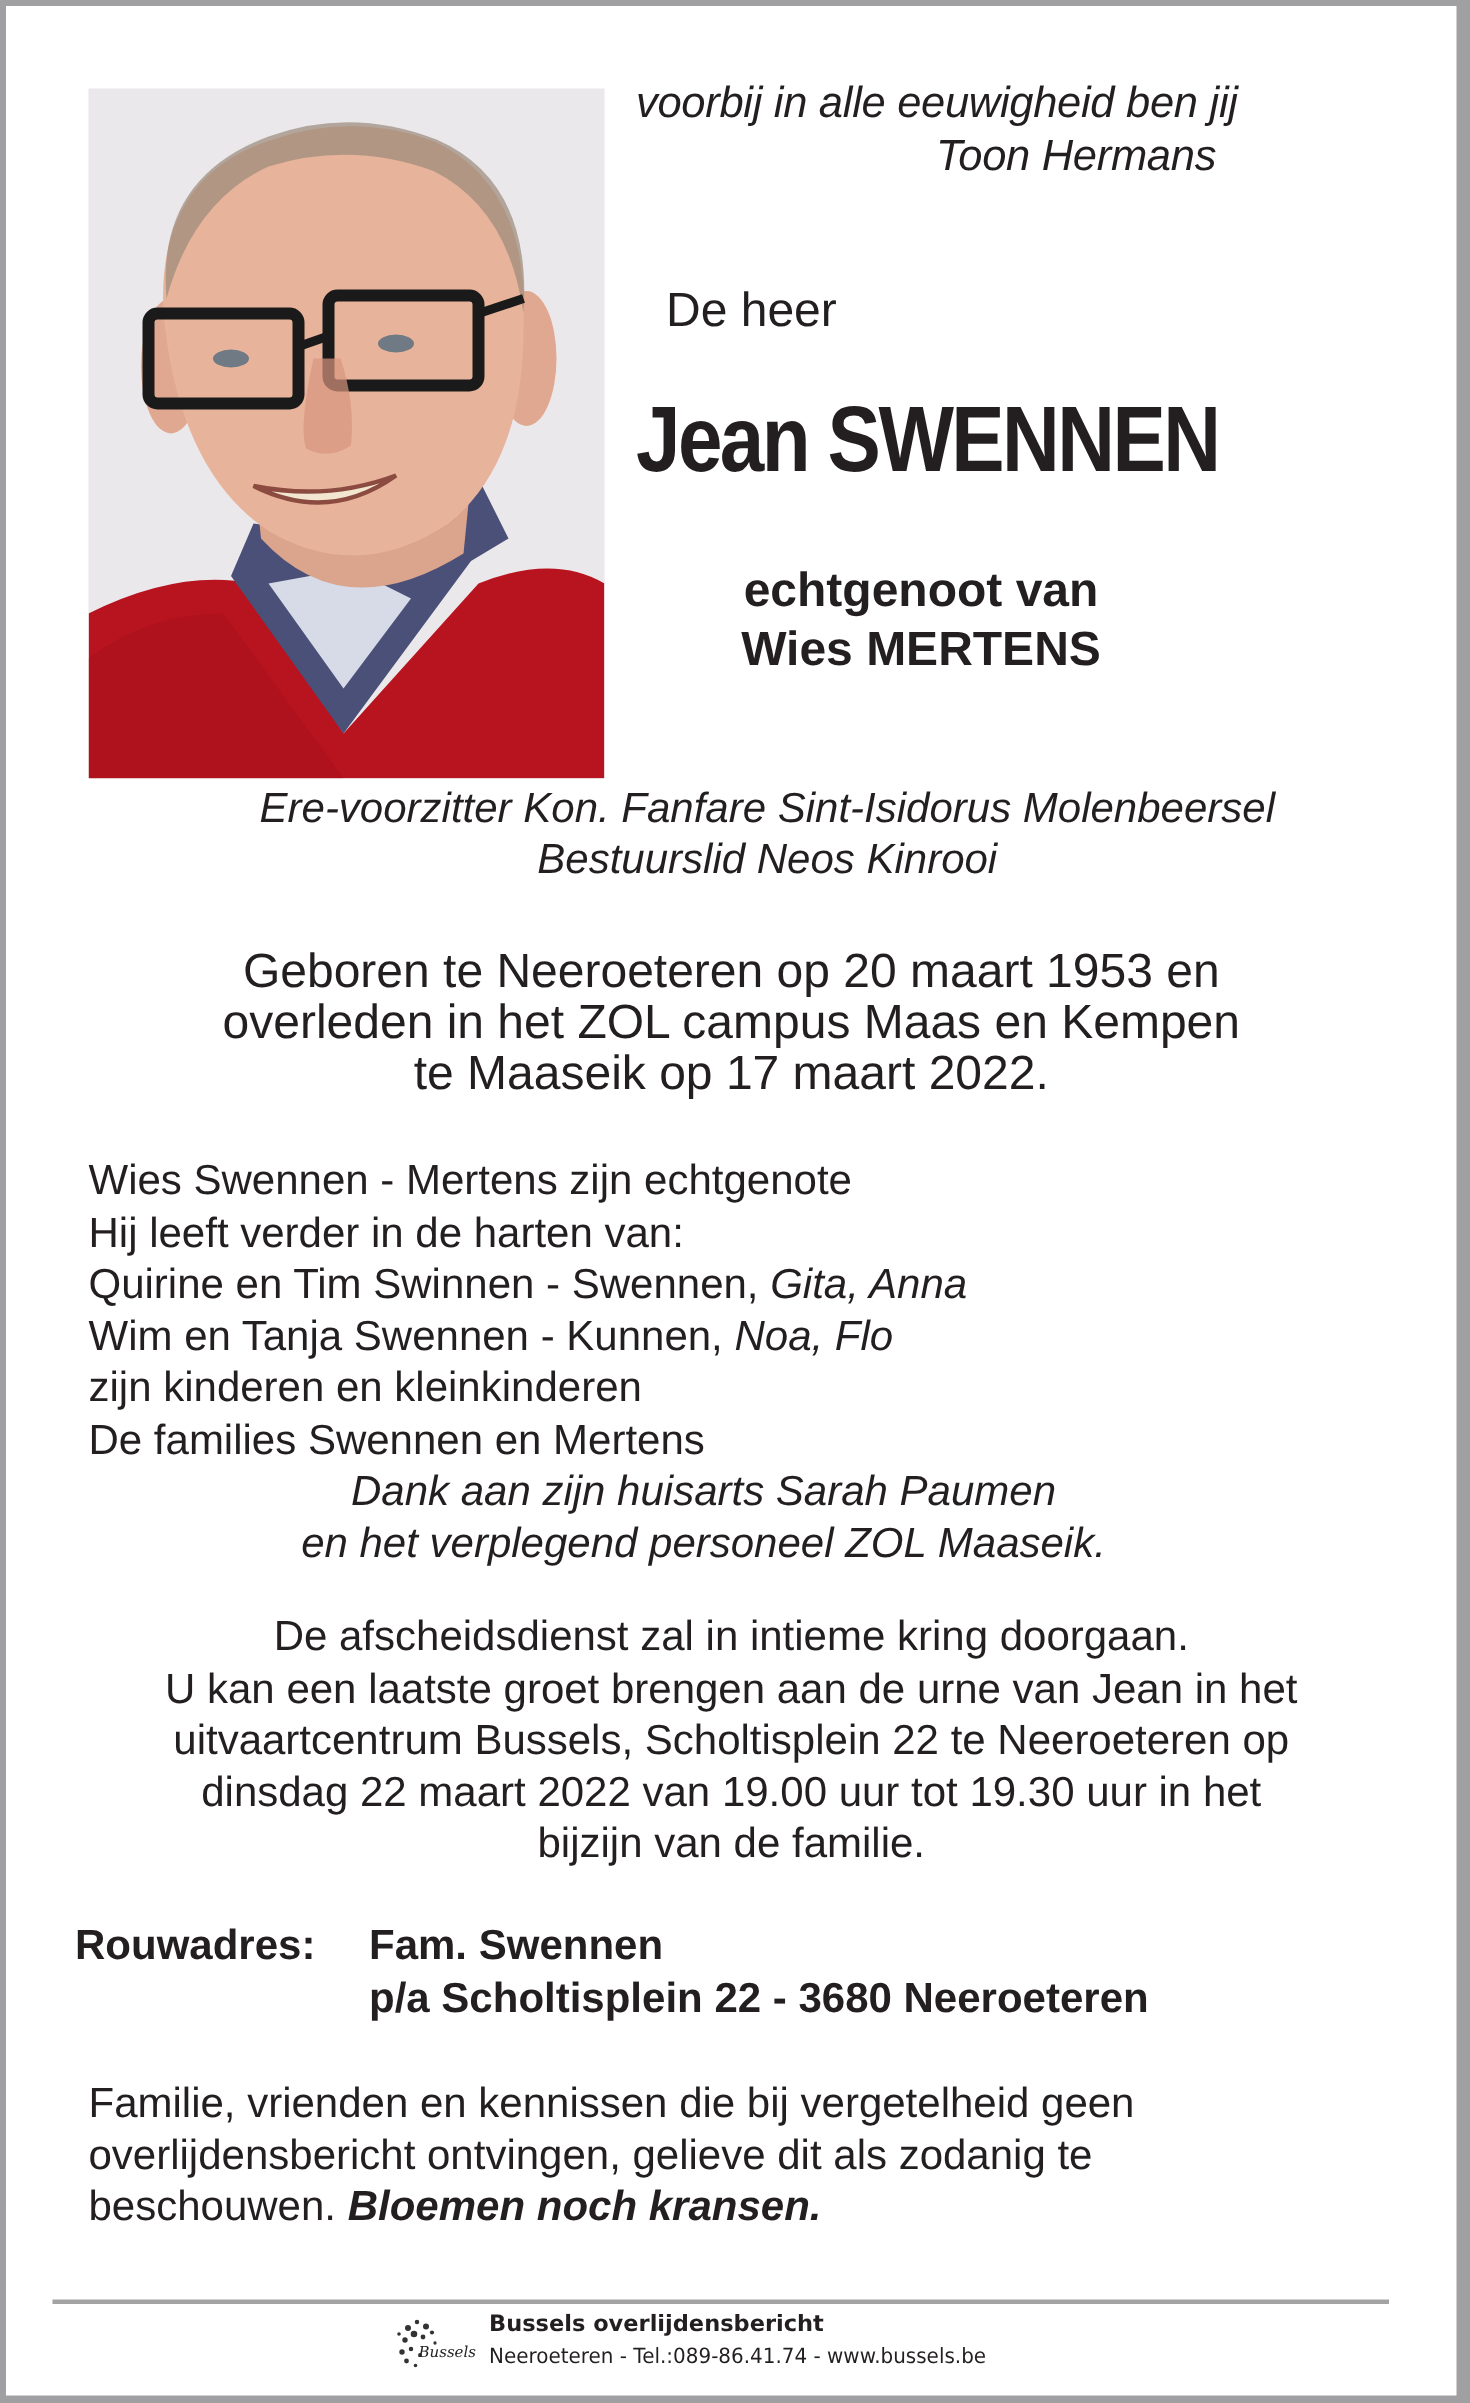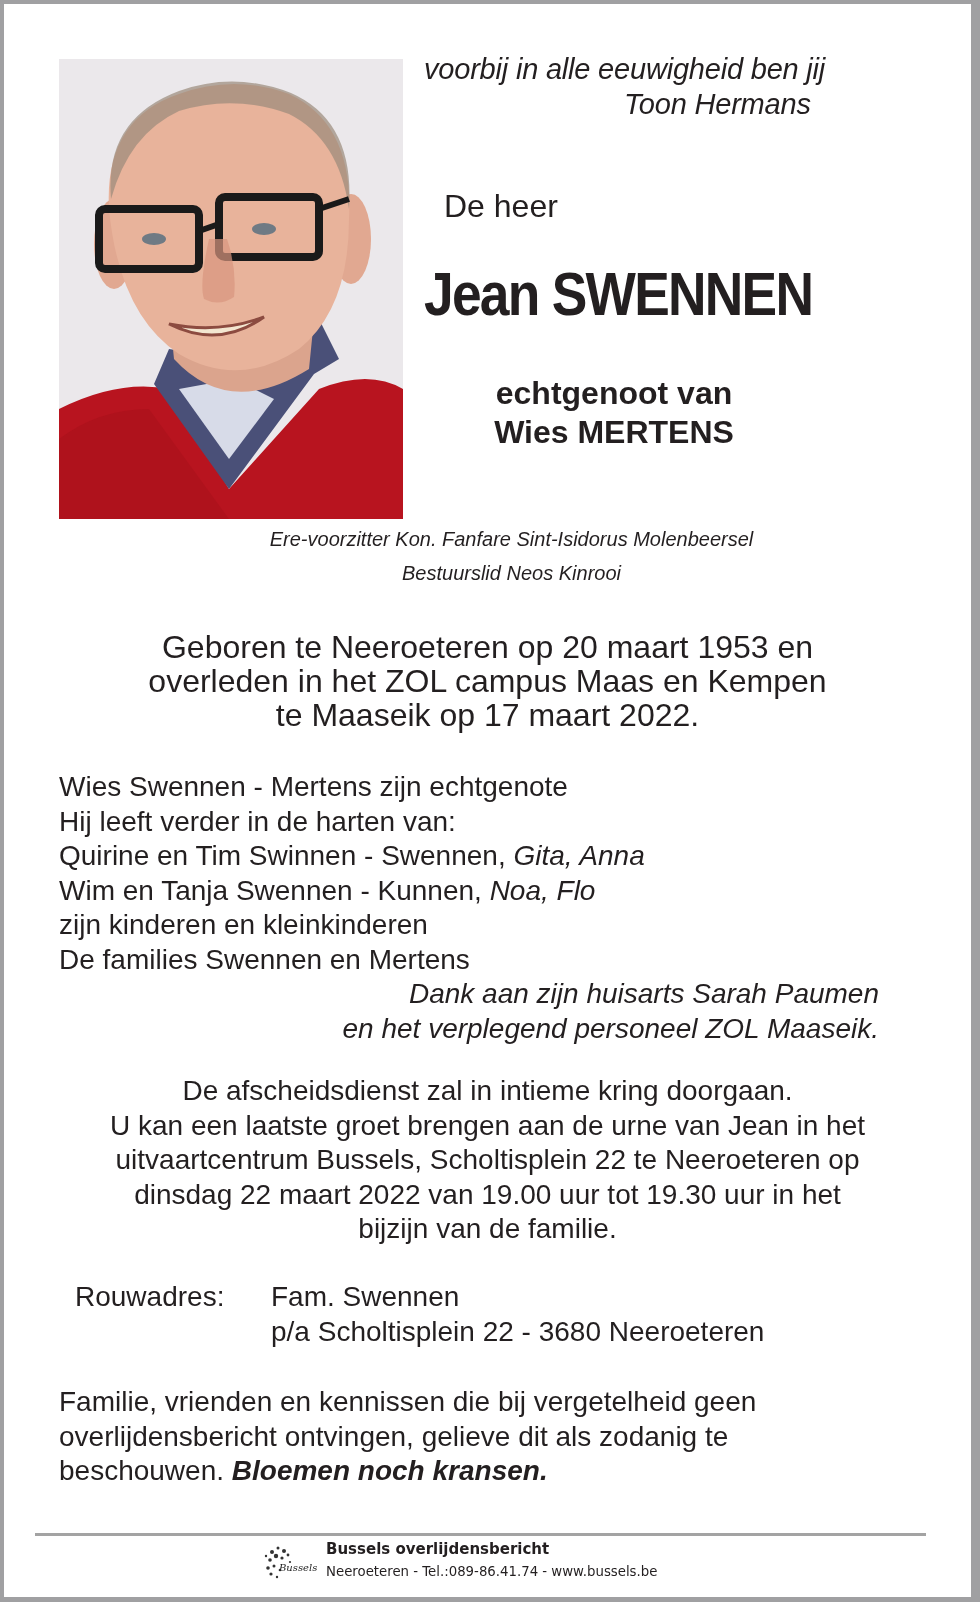--- a/index.html
+++ b/index.html
@@ -16,28 +16,28 @@
     .quote { left: 424px; top: 52px; font-style: italic; font-size: 29px; line-height: 35px; letter-spacing: -0.2px; }
     .quote .author { display: block; padding-left: 200px; }
 
     .salutation { left: 444px; top: 188px; font-size: 32px; }
     .name { left: 424px; top: 258px; font-size: 62px; font-weight: bold; letter-spacing: -2px; transform: scaleX(0.86); transform-origin: left top; }
     .spouse { left: 404px; top: 363px; width: 420px; text-align: center; font-size: 32px; line-height: 39px; font-weight: bold; margin-top: 11px; }
     .spouse span { display: block; font-weight: normal; }
     .spouse .spouse-label { font-weight: normal; }
 
     .center { left: 4px; width: 967px; text-align: center; white-space: normal; }
-    .functions { top: 522px; font-style: italic; font-size: 20px; line-height: 34px; padding-left: 48px; }
+    .functions { top: 522px; font-style: italic; font-size: 28px; line-height: 34px; padding-left: 48px; }
     .born { top: 630px; font-size: 32px; line-height: 34px; }
     .survivors-box { position: absolute; left: 59px; top: 770px; width: 850px; font-size: 28px; line-height: 34.5px; }
-    .thanks { text-align: right; font-style: italic; padding-left: 0; }
+    .thanks { text-align: center; font-style: italic; padding-left: 0; }
 
     .service { top: 1074px; font-size: 28px; line-height: 34.5px; }
 
-    .address { position: absolute; left: 75px; top: 1280px; font-size: 28px; line-height: 34.5px; }
+    .address { position: absolute; left: 50px; top: 1280px; font-size: 28px; line-height: 34.5px; font-weight: bold; }
     .address .lbl { display: inline-block; width: 196px; }
     .address .line2 { padding-left: 196px; }
 
     .closing { position: absolute; left: 59px; top: 1385px; font-size: 28px; line-height: 34.5px; width: 860px; }
     .closing b { font-weight: bold; font-style: italic; }
 
     .divider { position: absolute; left: 35px; top: 1533px; width: 891px; height: 3px; background: #a3a3a3; }
 
     .footer { position: absolute; left: 262px; top: 1540px; height: 50px; }
     .footer .logo { position: absolute; left: 0; top: 2px; width: 58px; height: 40px; }

